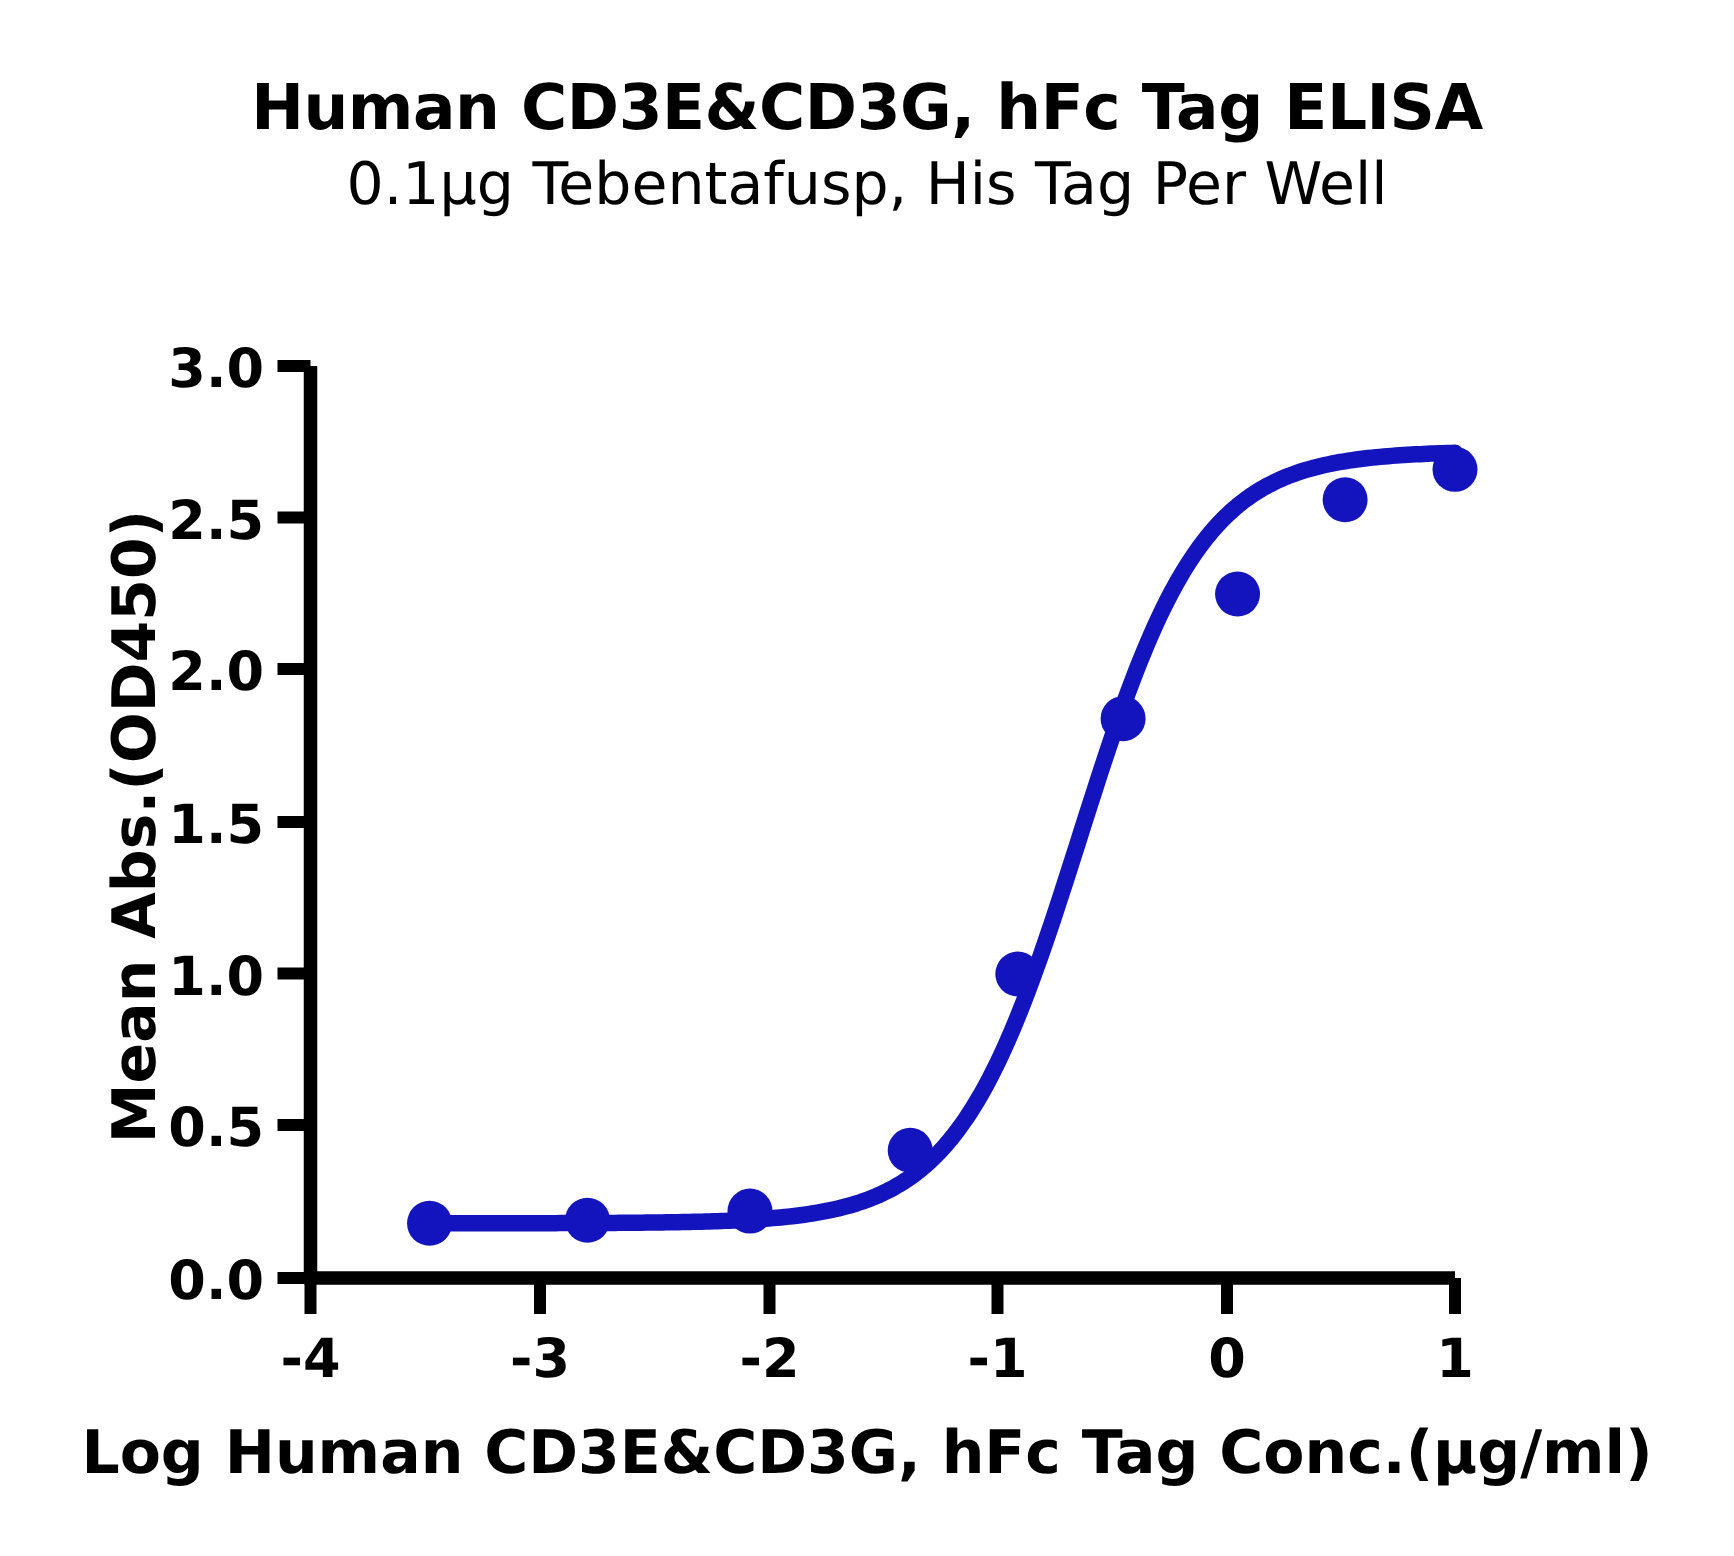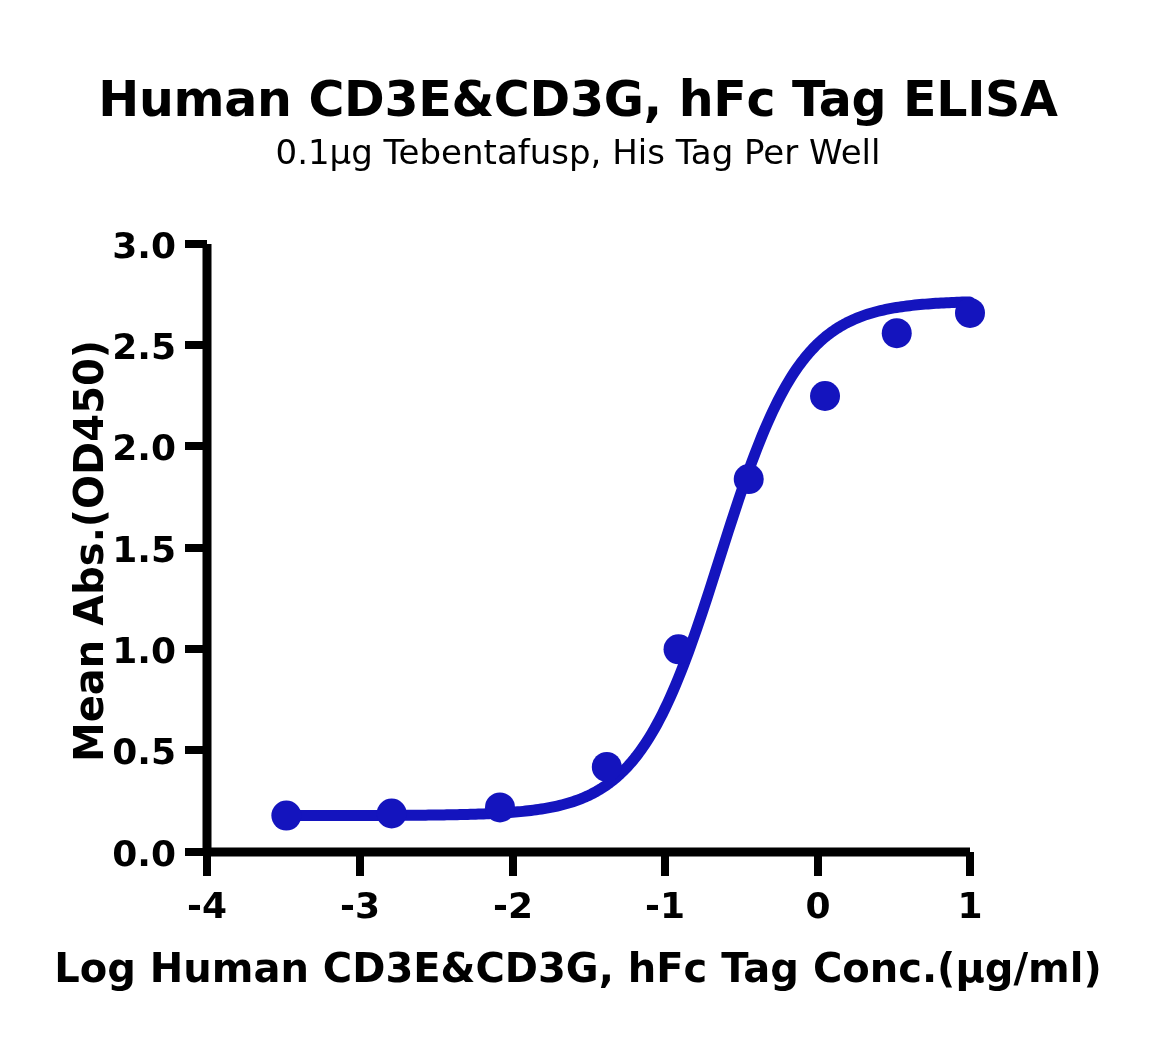--- a/index.html
+++ b/index.html
@@ -22,29 +22,28 @@
     height: 1037px;
   }
   .titles {
     position: absolute;
     left: 0;
     top: 48px;
     width: 1156px;
     text-align: center;
   }
   #chart-title {
-    font-size: 49px;
+    font-size: 42px;
     font-weight: bold;
     letter-spacing: -0.3px;
     line-height: 48px;
     white-space: nowrap;
-    margin-top: 28px;
   }
   #chart-subtitle {
-    font-size: 34px;
+    font-size: 39px;
     font-weight: normal;
     line-height: 44px;
     margin-top: 6px;
     white-space: nowrap;
   }
   #plot-svg {
     position: absolute;
     left: 0;
     top: 0;
   }

